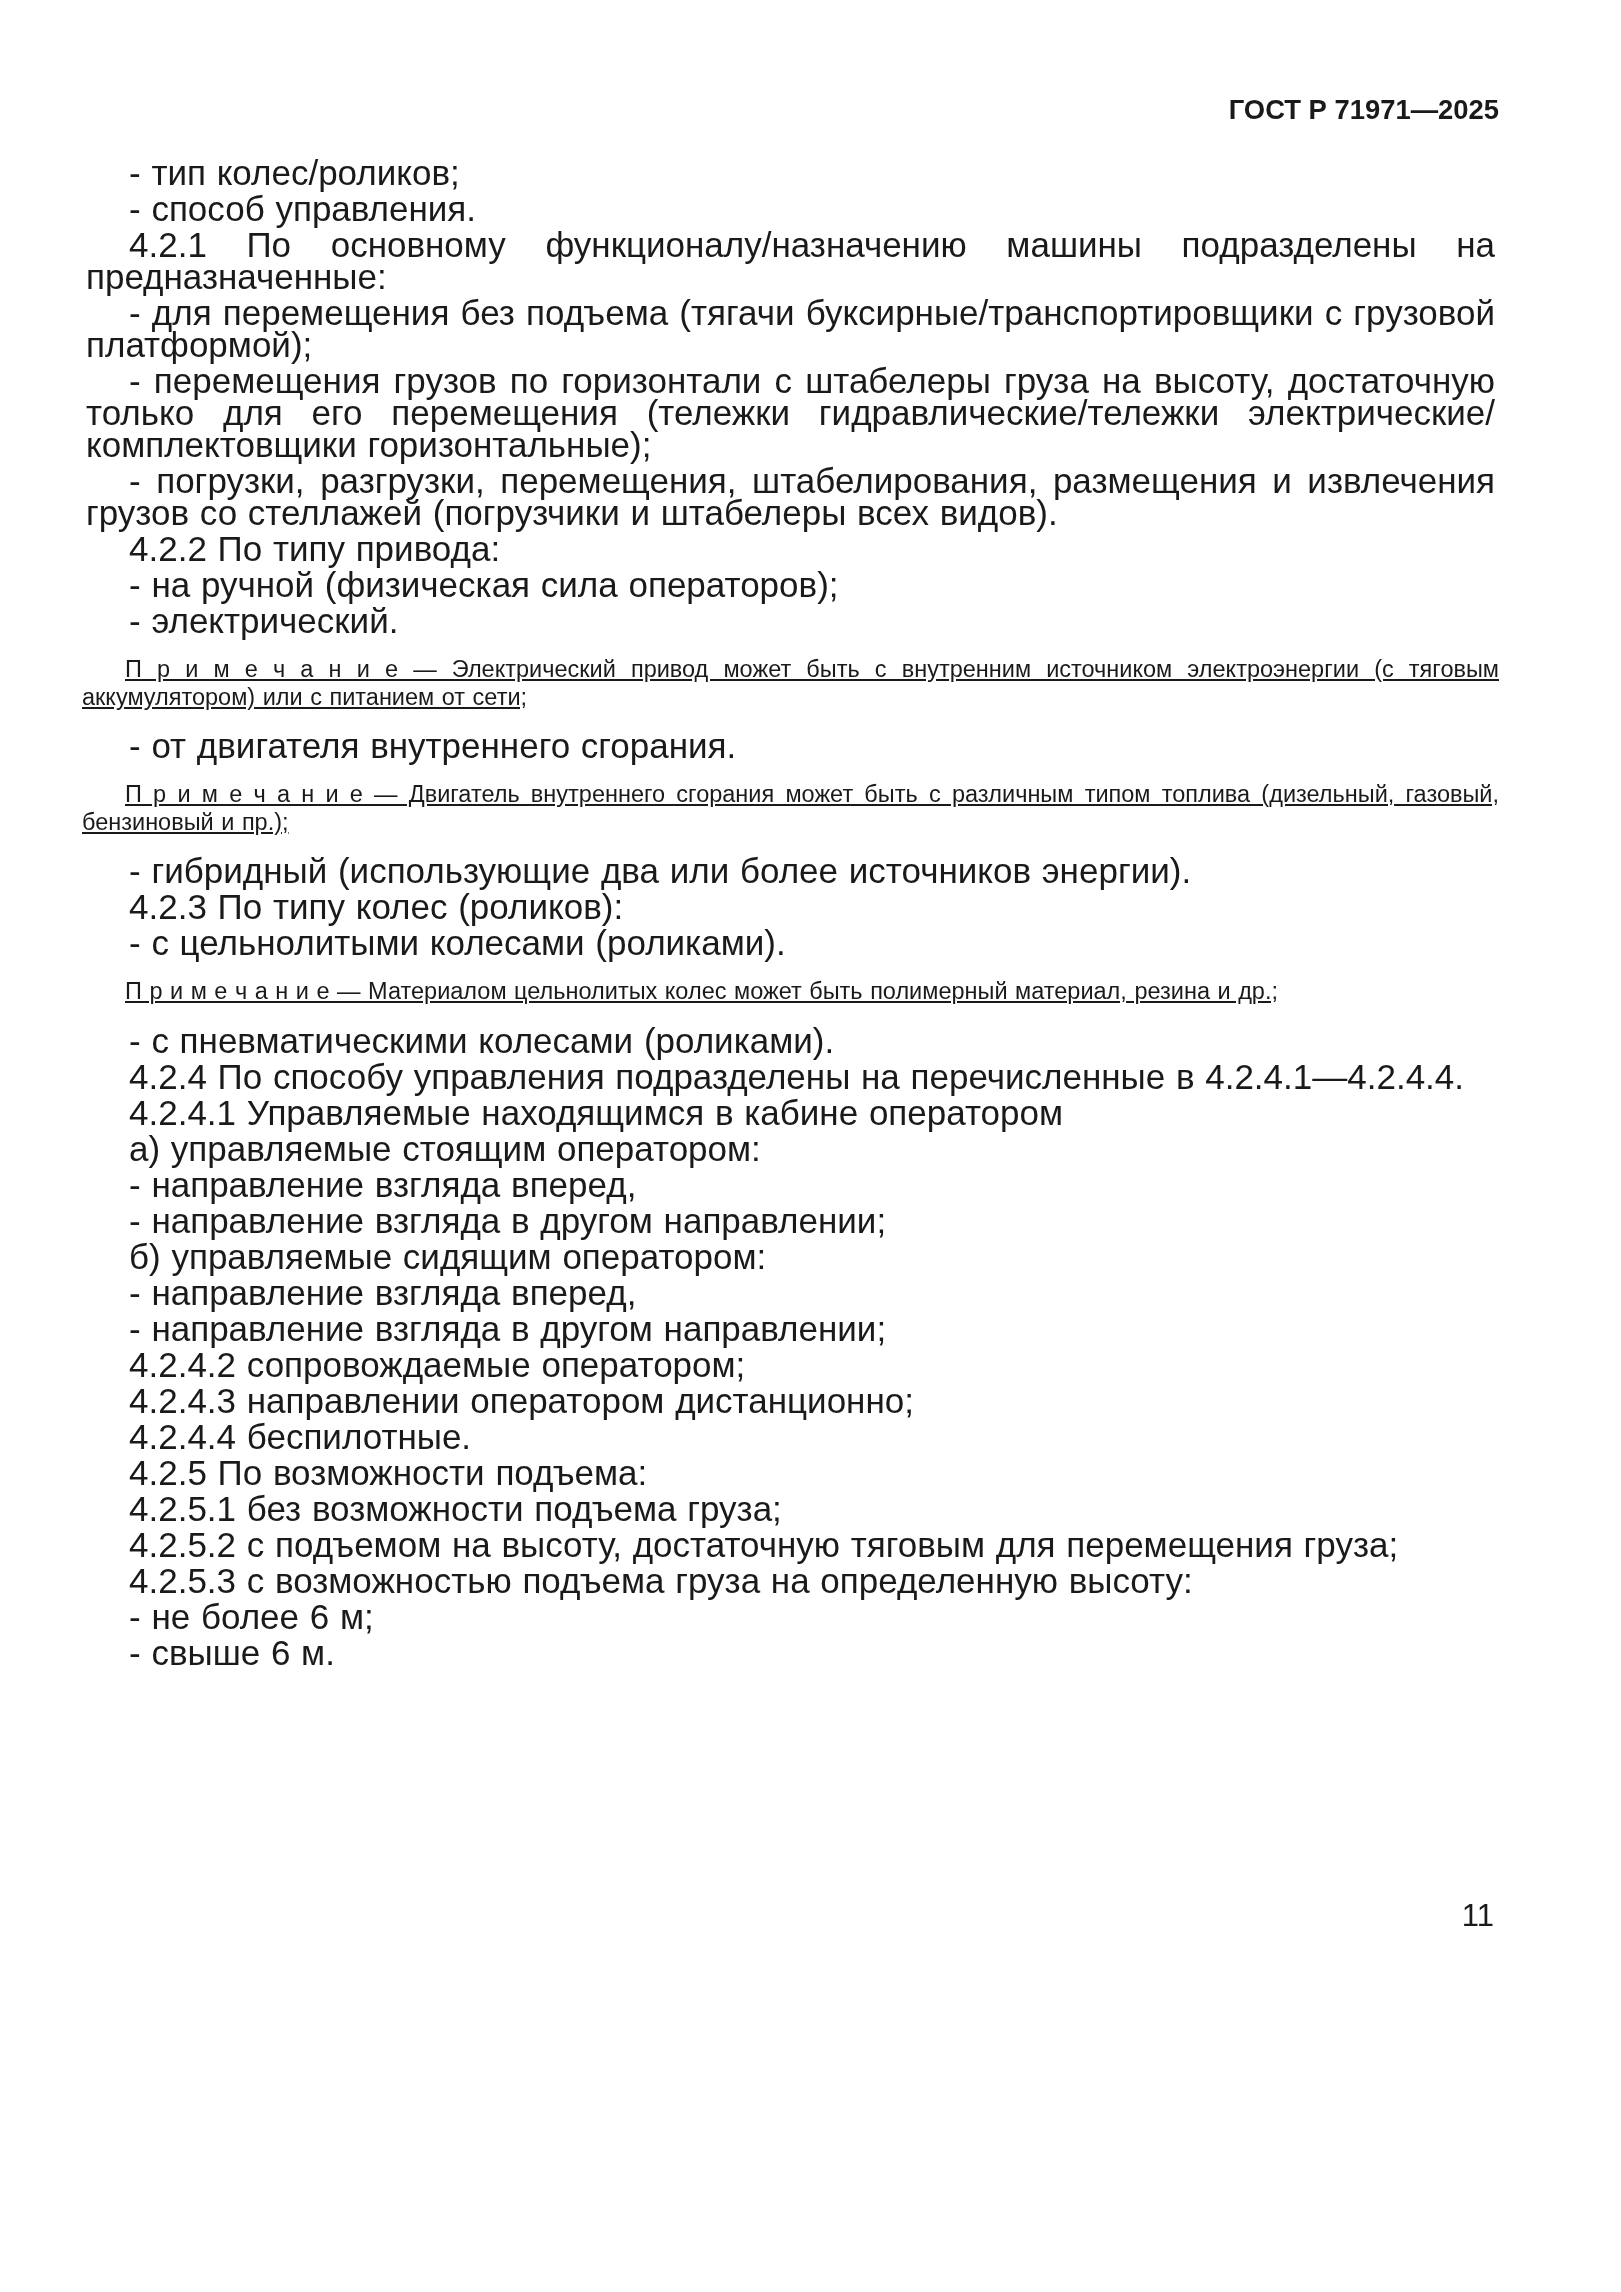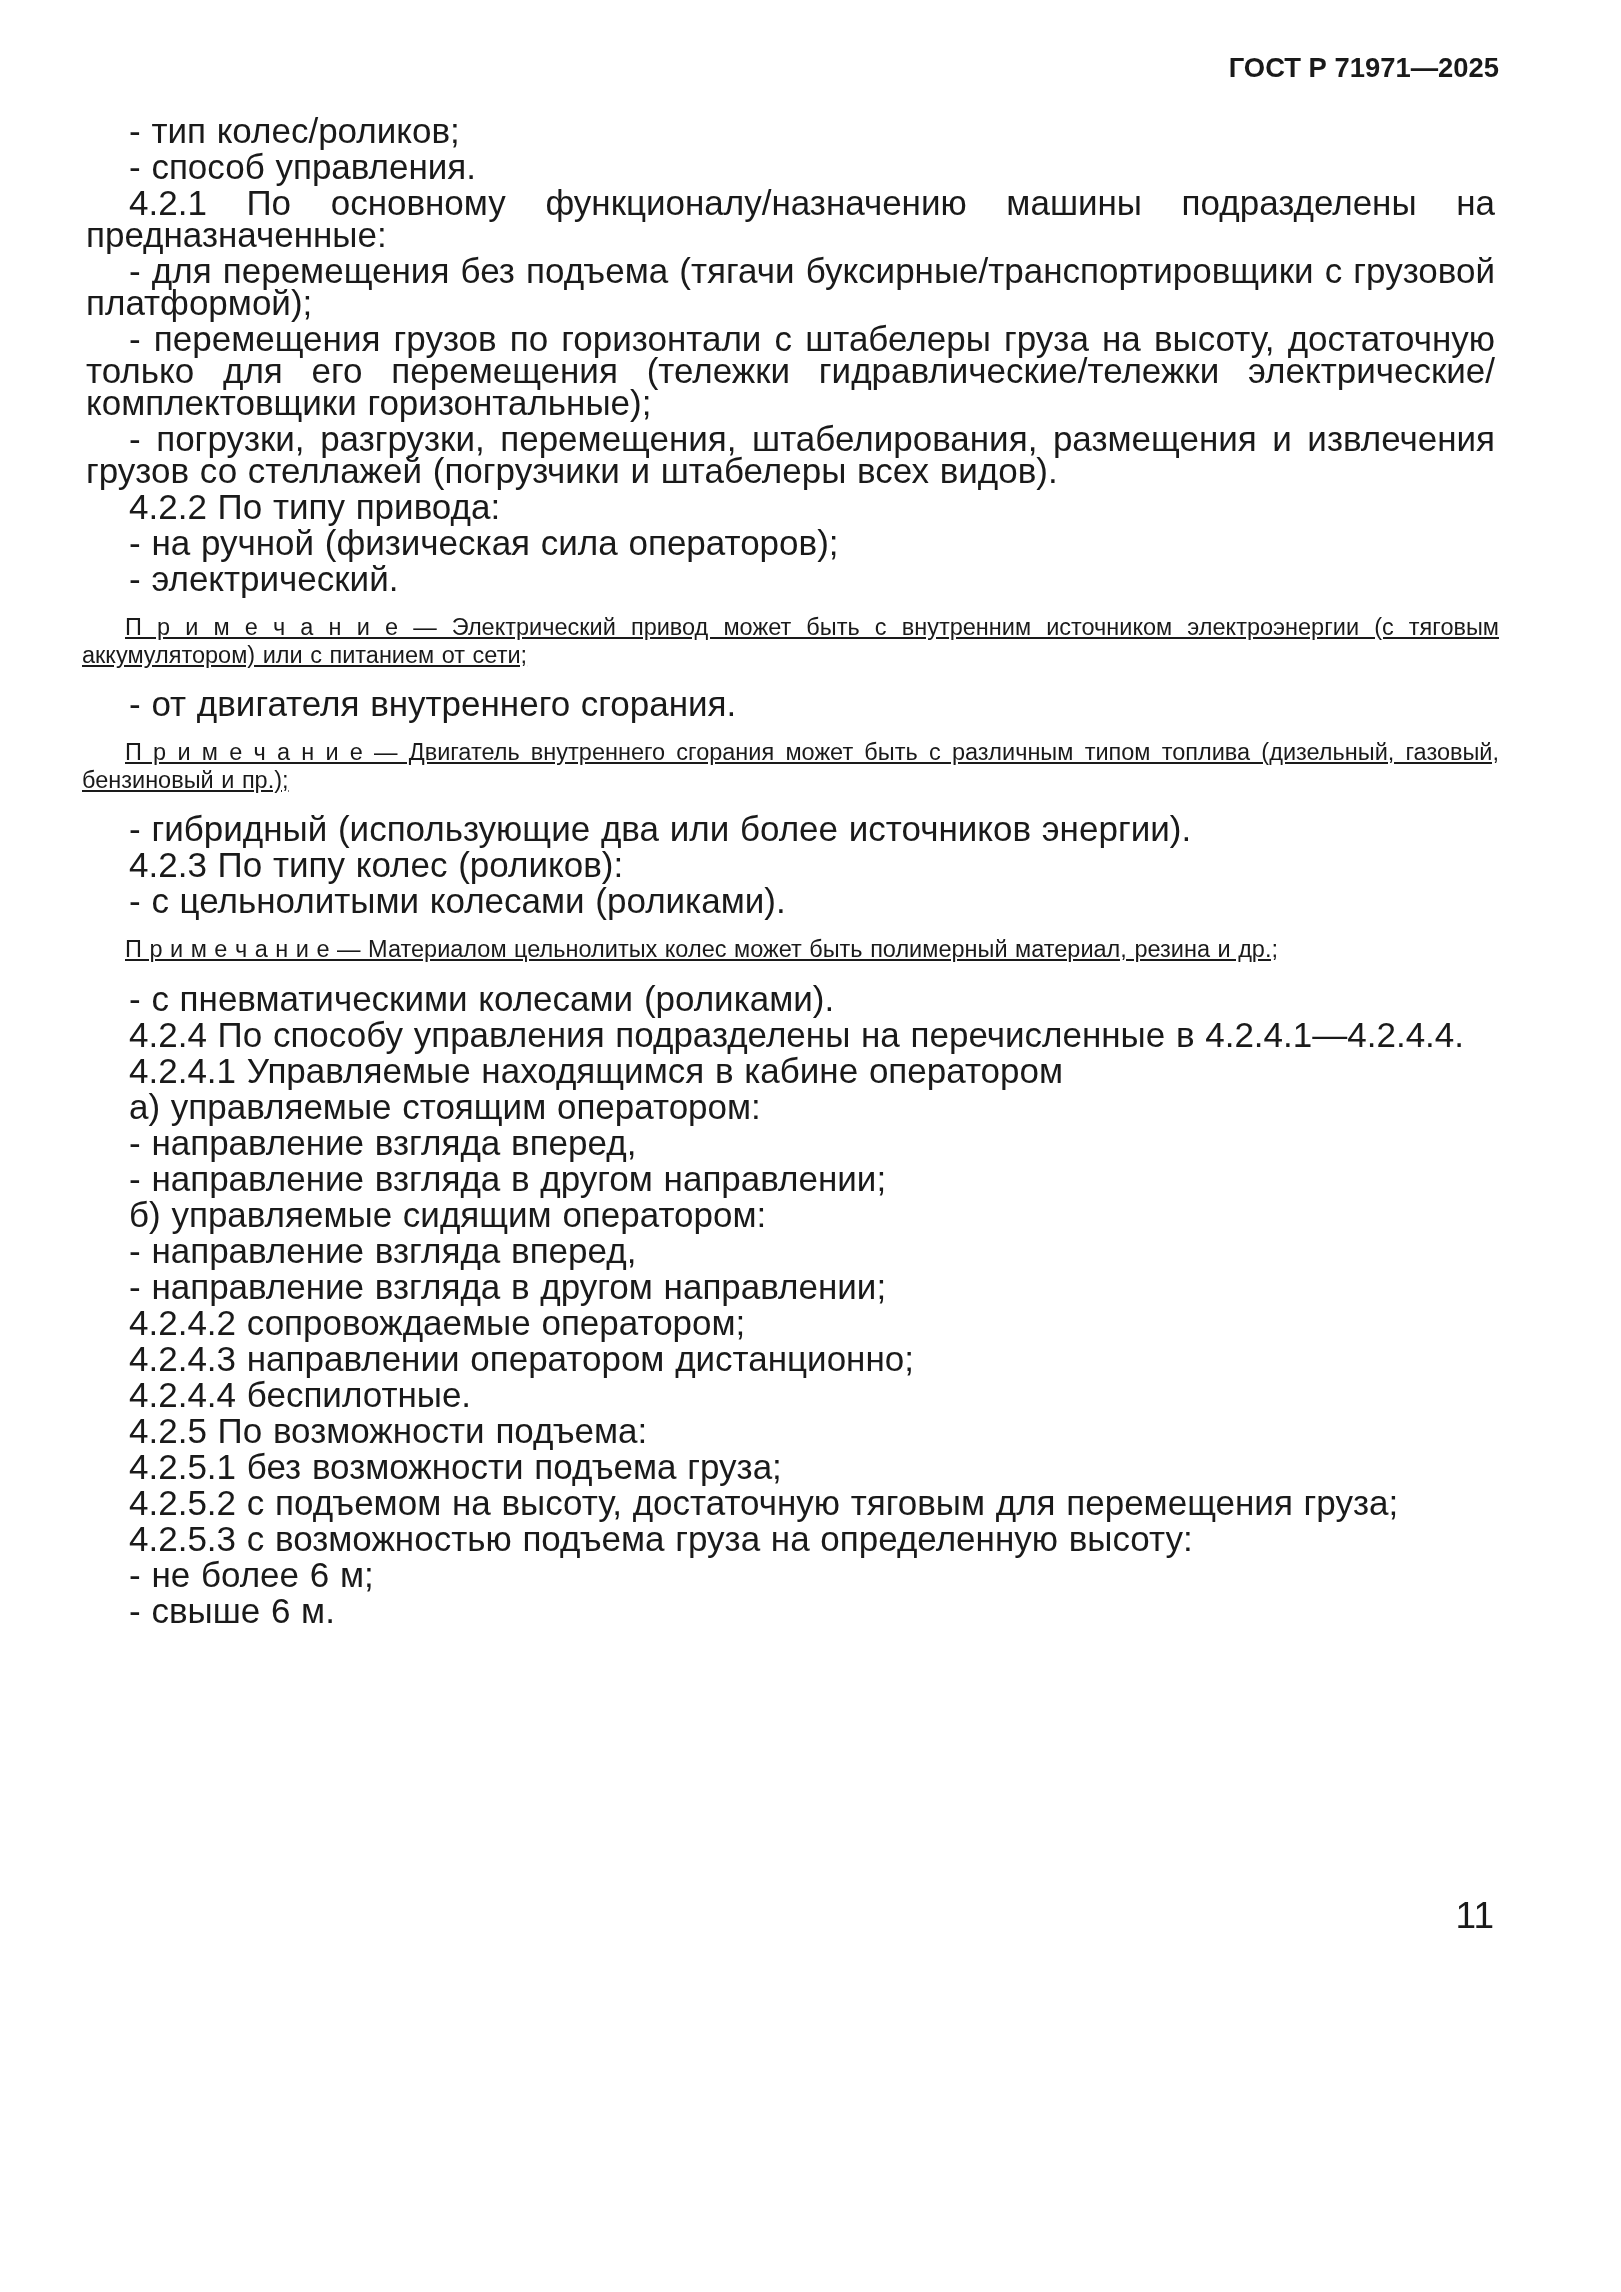--- a/index.html
+++ b/index.html
@@ -11,21 +11,21 @@
     width: 1621px;
     height: 2293px;
     position: relative;
     font-family: "Liberation Sans", sans-serif;
     color: #1a1a1a;
   }
   .page {
     position: absolute;
     inset: 0;
     box-sizing: border-box;
-    padding: 52px 122px 0 82px;
+    padding: 94px 122px 0 82px;
     background: #ffffff;
   }
   .doc-header {
     text-align: right;
     font-weight: bold;
     font-size: 27.4px;
     line-height: 32px;
     margin-bottom: 31px;
   }
   .content p.para {
@@ -39,21 +39,21 @@
   .content p.para.note {
     font-size: 23.5px;
     line-height: 28px;
     margin: 17.6px 0 19.6px 0;
     text-decoration: underline;
   }
   .page-number {
     position: absolute;
     top: 1900px;
     right: 127px;
-    font-size: 37px;
+    font-size: 31px;
     line-height: 32px;
   }
 </style>
 </head>
 <body>
 
 <div class="page">
 
   <div class="doc-header">ГОСТ Р 71971—2025</div>
 

